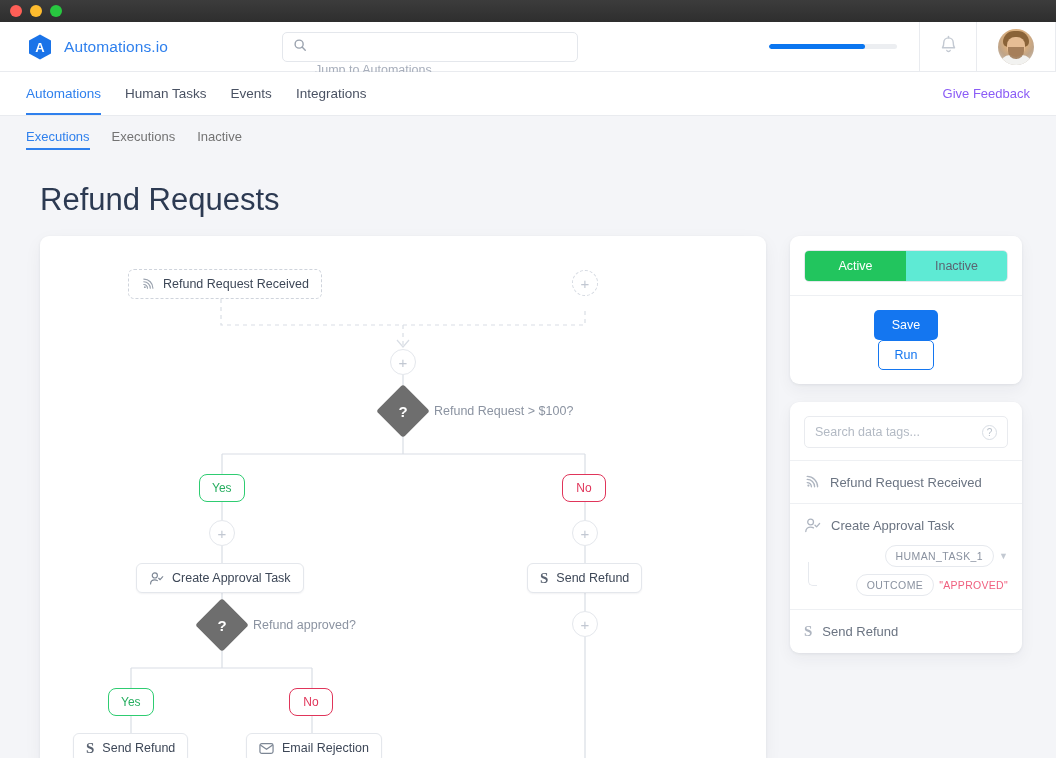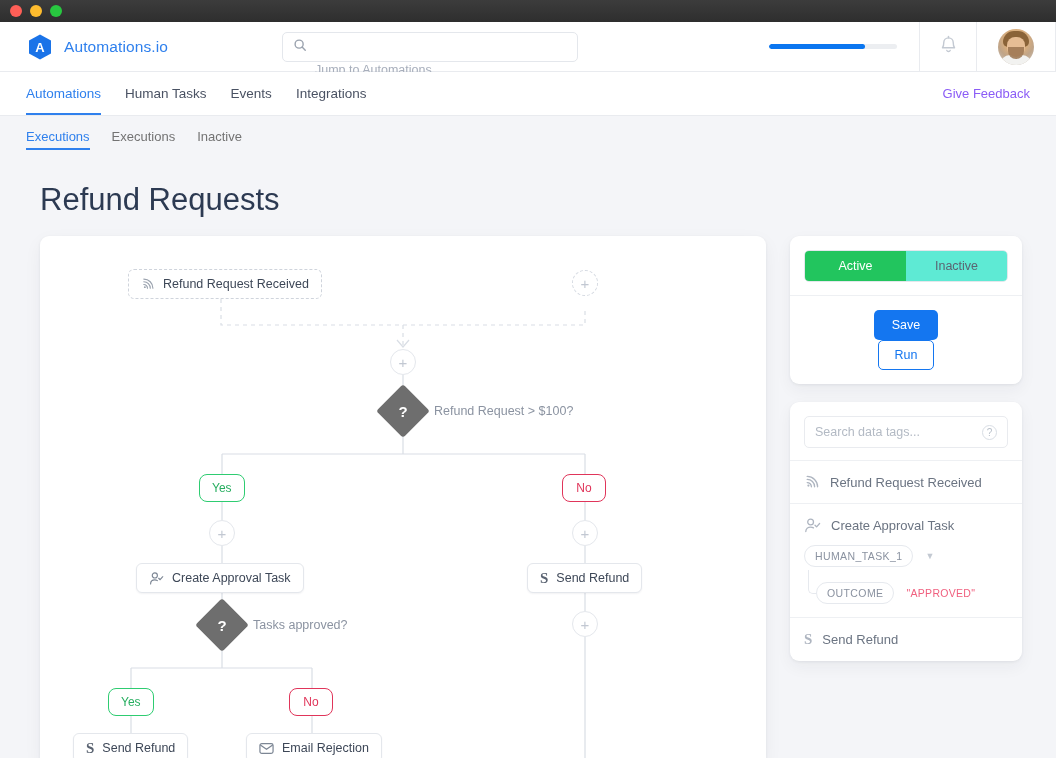--- a/index.html
+++ b/index.html
@@ -190,22 +190,22 @@
 
   .tag-group { border-top: 1px solid #eef0f3; padding: 13px 14px; }
   .tag-head { display: flex; align-items: center; gap: 10px; font-size: 13px; color: #6b7482; }
   .tag-head .gicon { color: #aeb5c0; display: flex; align-items: center; }
 
   .tag-pill {
     display: inline-flex; align-items: center; height: 22px; padding: 0 10px;
     border: 1px solid #e6e9ee; border-radius: 11px; font-size: 10.5px;
     color: #8a92a0; letter-spacing: .4px; background: #fff; cursor: pointer;
   }
-  .pill-row { display: flex; align-items: center; gap: 12px; margin-top: 11px; }
-  .pill-row.indent { margin-left: 12px; margin-top: 15px; position: relative; }
+  .pill-row { display: flex; align-items: center; gap: 5px; margin-top: 11px; justify-content: flex-end; }
+  .pill-row.indent { margin-left: 12px; margin-top: 7px; position: relative; }
   .pill-row.indent::before {
     content: ""; position: absolute; left: -8px; top: -12px; width: 8px; height: 23px;
     border-left: 1px solid #e6e9ee; border-bottom: 1px solid #e6e9ee; border-radius: 0 0 0 5px;
   }
   .caret-down { color: #c3c9d2; font-size: 9px; }
   .tag-value { font-size: 10.5px; color: #f0607f; letter-spacing: .3px; }
 
   .side-s { font-weight: bold; font-size: 15px; color: #6b7482; font-family: "Liberation Serif", serif; }
 </style>
 </head>
@@ -387,21 +387,21 @@
 
       <div class="node" style="left:487px; top:327px;">
         <span class="nicon side-s" style="color:#5b6472;">S</span>
         <span>Send Refund</span>
       </div>
 
       <div class="plus-btn" style="left:532px; top:375px;">+</div>
 
       <div class="diamond" style="left:163px; top:370px;"></div>
       <div class="diamond-q" style="left:163px; top:370px;">?</div>
-      <div class="diamond-label" style="left:213px; top:382px;">Tasks approved?</div>
+      <div class="diamond-label" style="left:213px; top:382px;">Refund approved?</div>
 
       <div class="branch-chip chip-yes" style="left:68px; top:452px;">Yes</div>
       <div class="branch-chip chip-no" style="left:249px; top:452px;">No</div>
 
       <div class="node" style="left:33px; top:497px;">
         <span class="nicon side-s" style="color:#5b6472;">S</span>
         <span>Send Refund</span>
       </div>
 
       <div class="node" style="left:206px; top:497px;">

